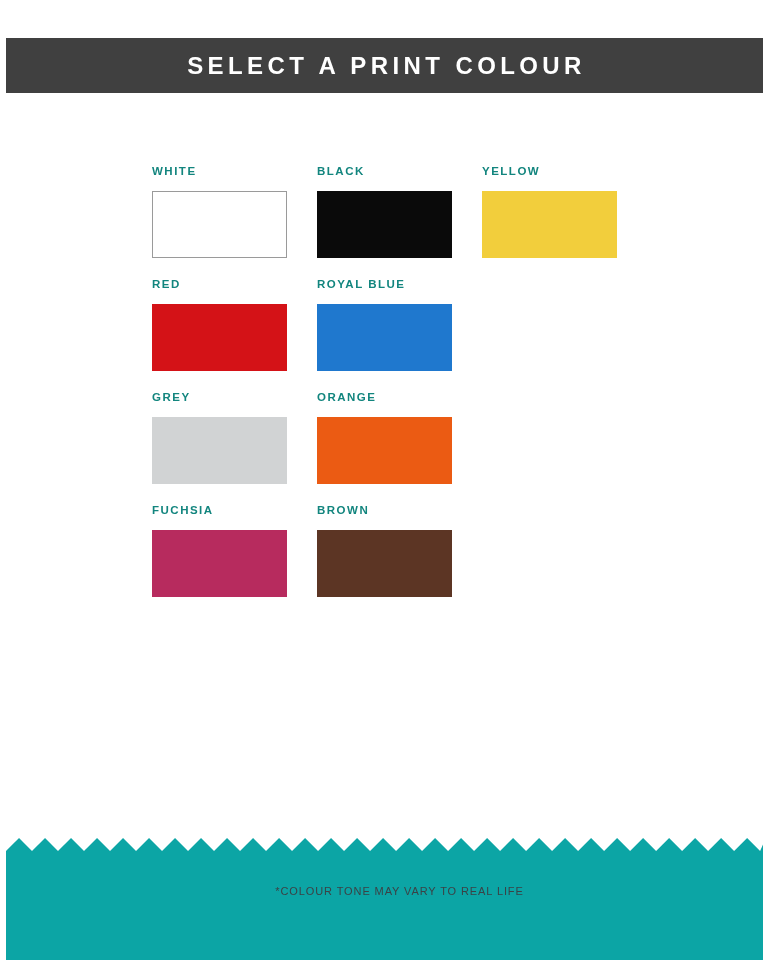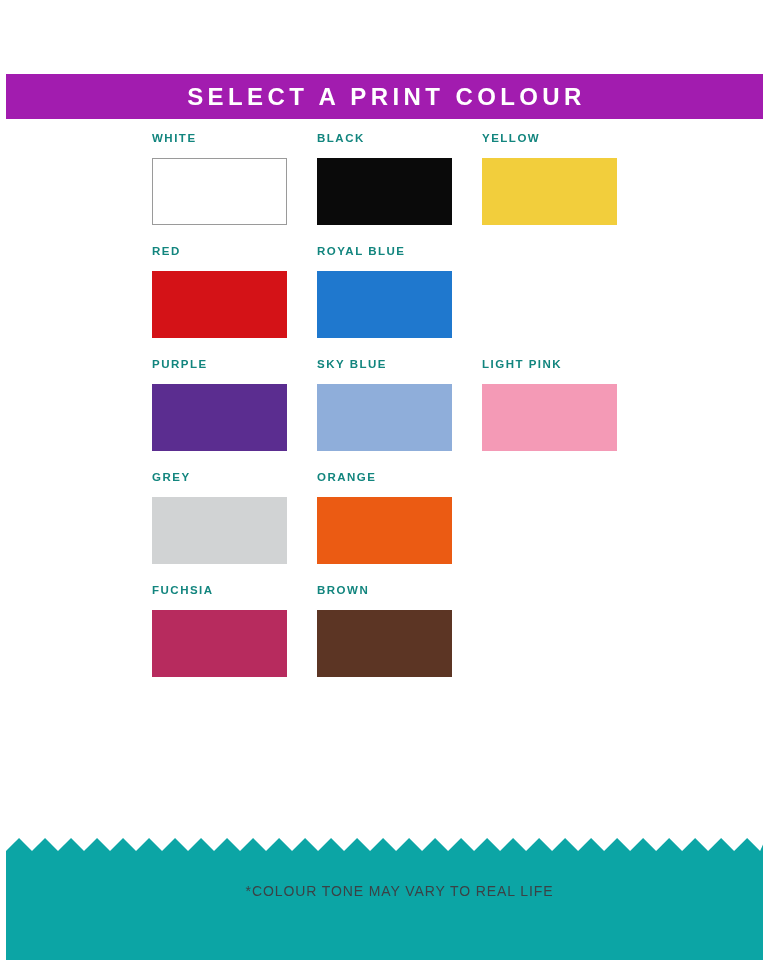--- a/index.html
+++ b/index.html
@@ -20,26 +20,25 @@
     height: 960px;
     background: #ffffff;
   }
 
   
   .header-band {
     position: absolute;
     left: 6px;
     top: 38px;
     width: 757px;
-    height: 45px;
-    background: #a21caf;
+    height: 55px;
+    background: #404040;
     display: flex;
     align-items: center;
     justify-content: center;
-    margin-top: 36px;
   }
   .header-title {
     color: #ffffff;
     font-size: 24px;
     font-weight: bold;
     letter-spacing: 4.4px;
     text-transform: uppercase;
     white-space: nowrap;
     line-height: 1;
     padding-left: 4px;
@@ -66,20 +65,21 @@
   }
   .swatch-label {
     color: #12857E;
     font-size: 11.5px;
     font-weight: bold;
     letter-spacing: 1.5px;
     text-transform: uppercase;
     line-height: 1;
     margin-bottom: 13px;
     white-space: nowrap;
+    margin-top: 33px;
   }
   .swatch {
     width: 135px;
     height: 67px;
     box-sizing: border-box;
   }
   .swatch.bordered {
     border: 1px solid #9a9a9a;
   }
 
@@ -130,21 +130,21 @@
   }
   .footer-notes {
     position: absolute;
     left: 6px;
     top: 884px;
     width: 757px;
     text-align: center;
   }
   .footer-note {
     color: #3B4246;
-    font-size: 14px;
+    font-size: 11px;
     letter-spacing: 0.9px;
     line-height: 15px;
     text-transform: uppercase;
     white-space: nowrap;
     margin-left: 30px;
   }
 </style>
 </head>
 <body>
 
@@ -174,34 +174,20 @@
           <div class="swatch-label">RED</div>
           <div class="swatch" style="background: rgb(212, 18, 23);"></div>
         </div>
         <div class="cell">
           <div class="swatch-label">ROYAL BLUE</div>
           <div class="swatch" style="background: rgb(31, 120, 206);"></div>
         </div>
       </div>
       <div class="row">
         <div class="cell">
-          <div class="swatch-label">PURPLE</div>
-          <div class="swatch" style="background: rgb(91, 45, 144);"></div>
-        </div>
-        <div class="cell">
-          <div class="swatch-label">SKY BLUE</div>
-          <div class="swatch" style="background: rgb(143, 174, 218);"></div>
-        </div>
-        <div class="cell">
-          <div class="swatch-label">LIGHT PINK</div>
-          <div class="swatch" style="background: rgb(244, 154, 182);"></div>
-        </div>
-      </div>
-      <div class="row">
-        <div class="cell">
           <div class="swatch-label">GREY</div>
           <div class="swatch" style="background: rgb(209, 211, 212);"></div>
         </div>
         <div class="cell">
           <div class="swatch-label">ORANGE</div>
           <div class="swatch" style="background: rgb(235, 91, 19);"></div>
         </div>
       </div>
       <div class="row">
         <div class="cell">

